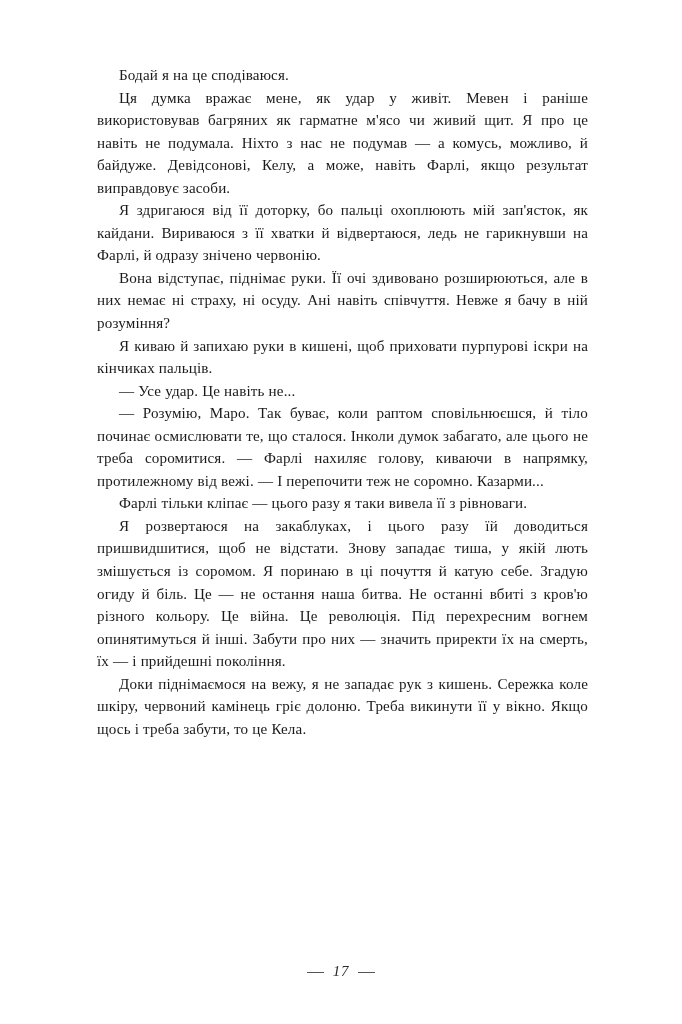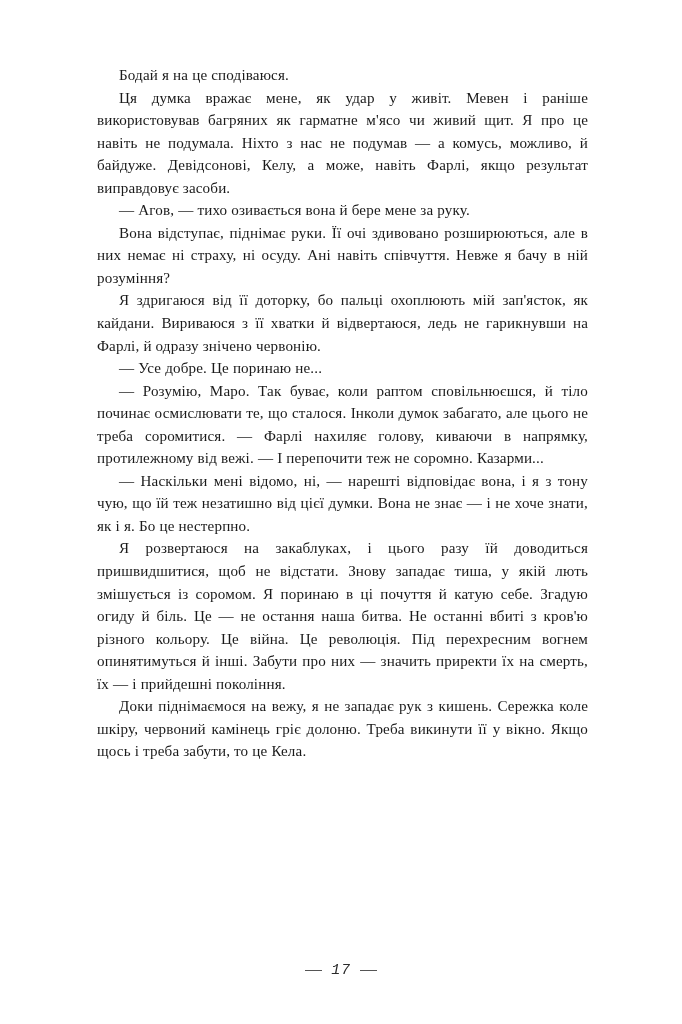--- a/index.html
+++ b/index.html
@@ -60,40 +60,40 @@
   .folio .rule {
     display: inline-block;
     vertical-align: 0.22em;
     width: 17px;
     height: 1px;
     background: #555;
   }
   .folio .num {
     display: inline-block;
     padding: 0 9px;
-    font-family: Liberation Mono, monospace;
+    font-family: Liberation Serif, serif;
     font-style: italic;
     font-size: 15px;
     margin-top: 16px;
   }
 </style>
 </head>
 <body>
 
 <div class="page">
 
   <div class="text-block">
     <p class="para">Бодай я на це сподіваюся.</p>
     <p class="para">Ця думка вражає мене, як удар у живіт. Мевен і раніше використовував багряних як гарматне м'ясо чи живий щит. Я про це навіть не подумала. Ніхто з нас не подумав — а комусь, можливо, й байдуже. Девідсонові, Келу, а може, навіть Фарлі, якщо результат виправдовує засоби.</p>
-    <p class="para">— Агов, — тихо озивається вона й бере мене за руку.</p>
+    <p class="para">Я здригаюся від її доторку, бо пальці охоплюють мій зап'ясток, як кайдани. Вириваюся з її хватки й відвертаюся, ледь не гарикнувши на Фарлі, й одразу знічено червонію.</p>
     <p class="para">Вона відступає, піднімає руки. Її очі здивовано розширюються, але в них немає ні страху, ні осуду. Ані навіть співчуття. Невже я бачу в ній розуміння?</p>
-    <p class="para">Я здригаюся від її доторку, бо пальці охоплюють мій зап'ясток, як кайдани. Вириваюся з її хватки й відвертаюся, ледь не гарикнувши на Фарлі, й одразу знічено червонію.</p>
-    <p class="para">— Усе добре. Це поринаю не...</p>
+    <p class="para">Я киваю й запихаю руки в кишені, щоб приховати пурпурові іскри на кінчиках пальців.</p>
+    <p class="para">— Усе удар. Це навіть не...</p>
     <p class="para">— Розумію, Маро. Так буває, коли раптом сповільнюєшся, й тіло починає осмислювати те, що сталося. Інколи думок забагато, але цього не треба соромитися. — Фарлі нахиляє голову, киваючи в напрямку, протилежному від вежі. — І перепочити теж не соромно. Казарми...</p>
-    <p class="para">— Наскільки мені відомо, ні, — нарешті відповідає вона, і я з тону чую, що їй теж незатишно від цієї думки. Вона не знає — і не хоче знати, як і я. Бо це нестерпно.</p>
+    <p class="para">Фарлі тільки кліпає — цього разу я таки вивела її з рівноваги.</p>
     <p class="para">Я розвертаюся на закаблуках, і цього разу їй доводиться пришвидшитися, щоб не відстати. Знову западає тиша, у якій лють змішується із соромом. Я поринаю в ці почуття й катую себе. Згадую огиду й біль. Це — не остання наша битва. Не останні вбиті з кров'ю різного кольору. Це війна. Це революція. Під перехресним вогнем опинятимуться й інші. Забути про них — значить приректи їх на смерть, їх — і прийдешні покоління.</p>
     <p class="para">Доки піднімаємося на вежу, я не западає рук з кишень. Сережка коле шкіру, червоний камінець гріє долоню. Треба викинути її у вікно. Якщо щось і треба забути, то це Кела.</p>
   </div>
 
   <div class="folio">
     <span class="rule"></span><span class="num">17</span><span class="rule"></span>
   </div>
 
 </div>
 

